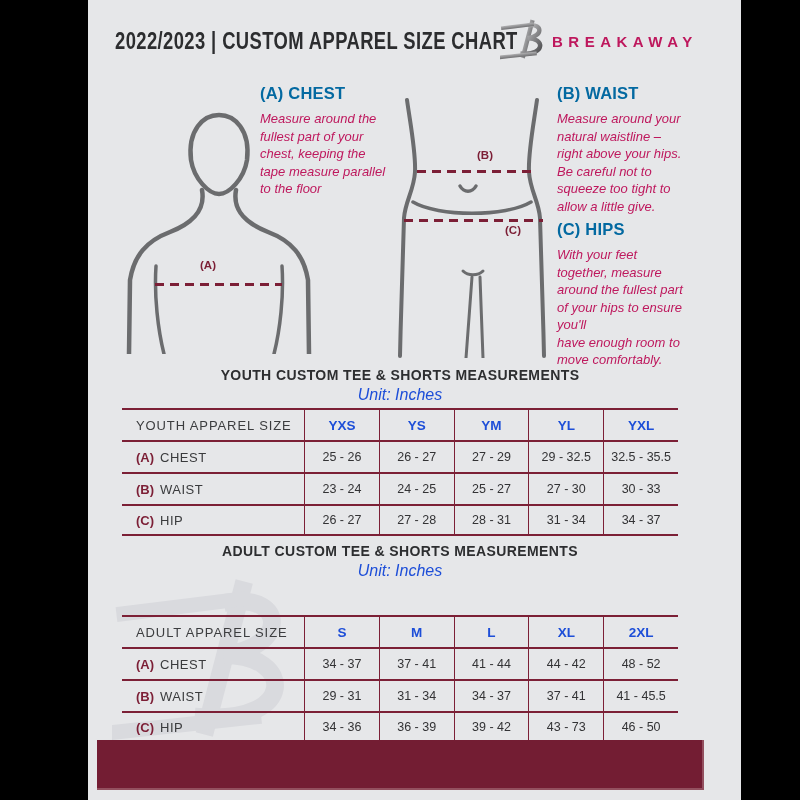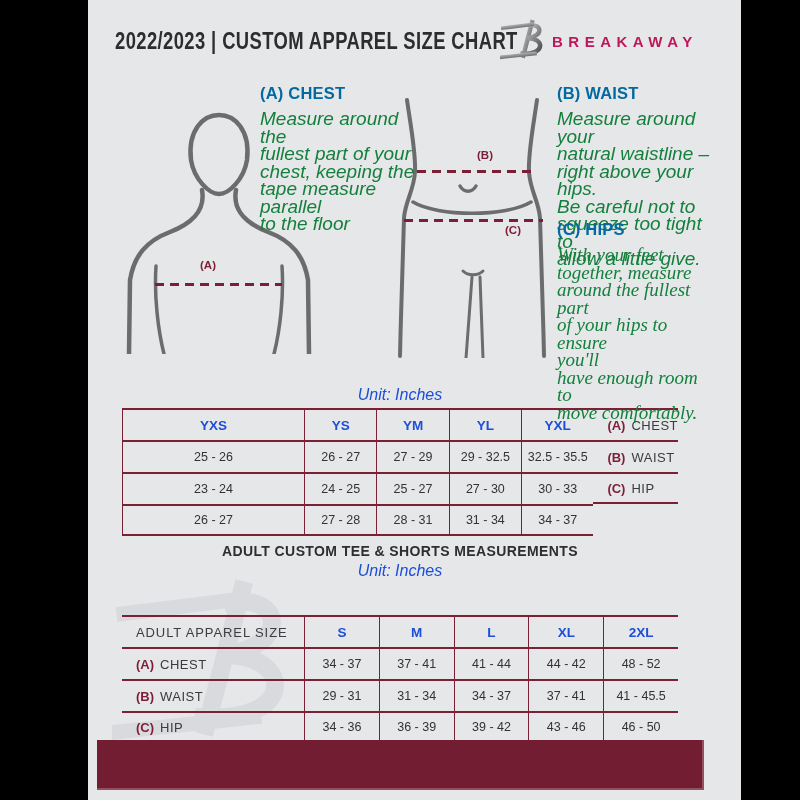--- a/index.html
+++ b/index.html
@@ -40,29 +40,29 @@
   }
   .marker-a{left:112px;top:259px;}
   .marker-b{left:389px;top:149px;}
   .marker-c{left:417px;top:224px;}
   
   .instr-heading{
     position:absolute;z-index:2;font-size:16.5px;font-weight:bold;
     color:#0369a1;letter-spacing:.2px;white-space:nowrap;
   }
   .instr-text{
-    position:absolute;z-index:2;font-size:19px;font-style:italic;
-    color:#15803d;line-height:17.5px;white-space:pre-line;
+    position:absolute;z-index:2;font-size:13px;font-style:italic;
+    color:#be185d;line-height:17.5px;white-space:pre-line;
   }
   .h-chest{left:172px;top:84px;}
   .p-chest{left:172px;top:110px;width:170px;}
   .h-waist{left:469px;top:84px;}
   .p-waist{left:469px;top:110px;width:156px;}
   .h-hips{left:469px;top:220px;}
-  .p-hips{left:469px;top:246px;width:160px;font-family:Liberation Serif, serif;}
+  .p-hips{left:469px;top:246px;width:160px;}
   
   .section-title{
     position:absolute;left:34px;width:556px;text-align:center;z-index:1;
     font-size:14px;font-weight:bold;letter-spacing:.4px;color:#2d2e30;
   }
   .section-unit{
     position:absolute;left:34px;width:556px;text-align:center;z-index:1;
     font-size:16px;font-style:italic;color:#1d4ed8;
   }
   .youth-title{top:367px;} .youth-unit{top:386px;}
@@ -177,23 +177,27 @@
 allow a little give.</div>
   <div class="instr-heading h-hips">(C) HIPS</div>
   <div class="instr-text p-hips">With your feet
 together, measure
 around the fullest part
 of your hips to ensure
 you'll
 have enough room to
 move comfortably.</div>
 
+  <div class="section-title youth-title">YOUTH CUSTOM TEE &amp; SHORTS MEASUREMENTS</div>
   <div class="section-unit youth-unit">Unit: Inches</div>
 
   <div class="size-table youth-table">
+    <div class="cell labelcell">
+        <span class="table-corner-label">YOUTH APPAREL SIZE</span>
+      </div>
     <div class="cell sizehead colsep">YXS</div>
     <div class="cell sizehead colsep">YS</div>
     <div class="cell sizehead colsep">YM</div>
     <div class="cell sizehead colsep">YL</div>
     <div class="cell sizehead colsep">YXL</div>
 
     <div class="cell labelcell">
         <span class="row-marker">(A)</span>
         <span class="row-label">CHEST</span>
       </div>
@@ -257,19 +261,19 @@
     <div class="cell colsep">37 - 41</div>
     <div class="cell colsep">41 - 45.5</div>
 
     <div class="cell labelcell lastrow">
         <span class="row-marker">(C)</span>
         <span class="row-label">HIP</span>
       </div>
     <div class="cell colsep lastrow">34 - 36</div>
     <div class="cell colsep lastrow">36 - 39</div>
     <div class="cell colsep lastrow">39 - 42</div>
-    <div class="cell colsep lastrow">43 - 46</div>
+    <div class="cell colsep lastrow">43 - 73</div>
     <div class="cell colsep lastrow">46 - 50</div>
   </div>
 
   <div class="footer-bar"></div>
 
 </div>
 
 </body></html>

